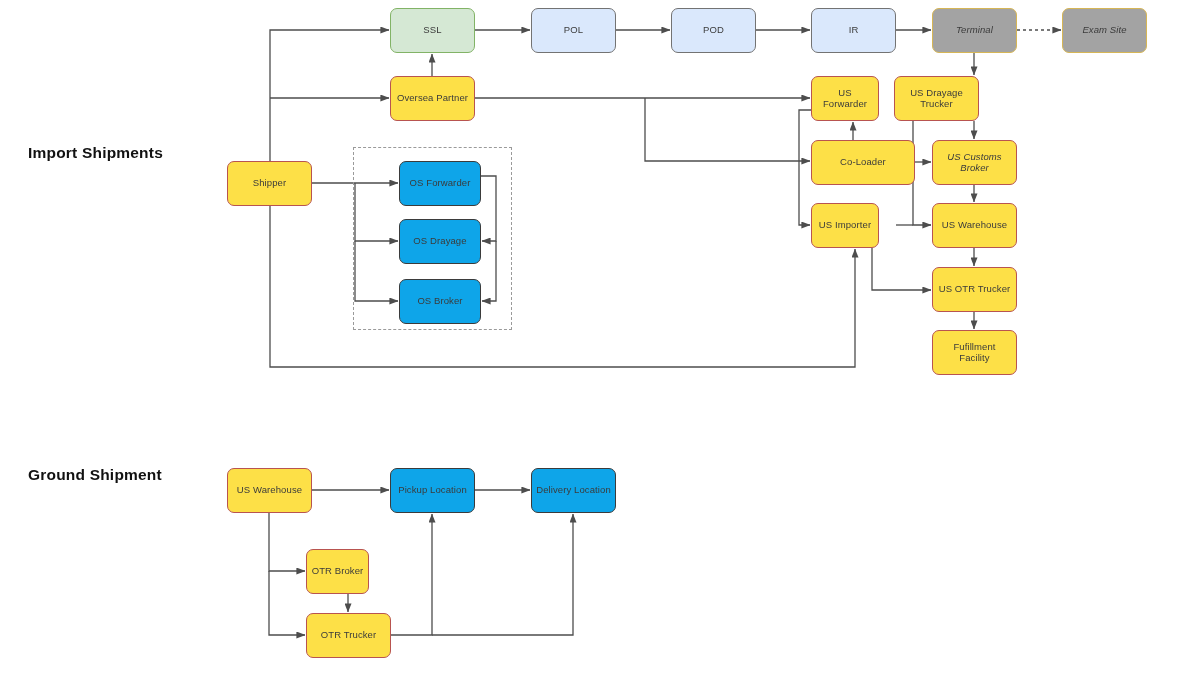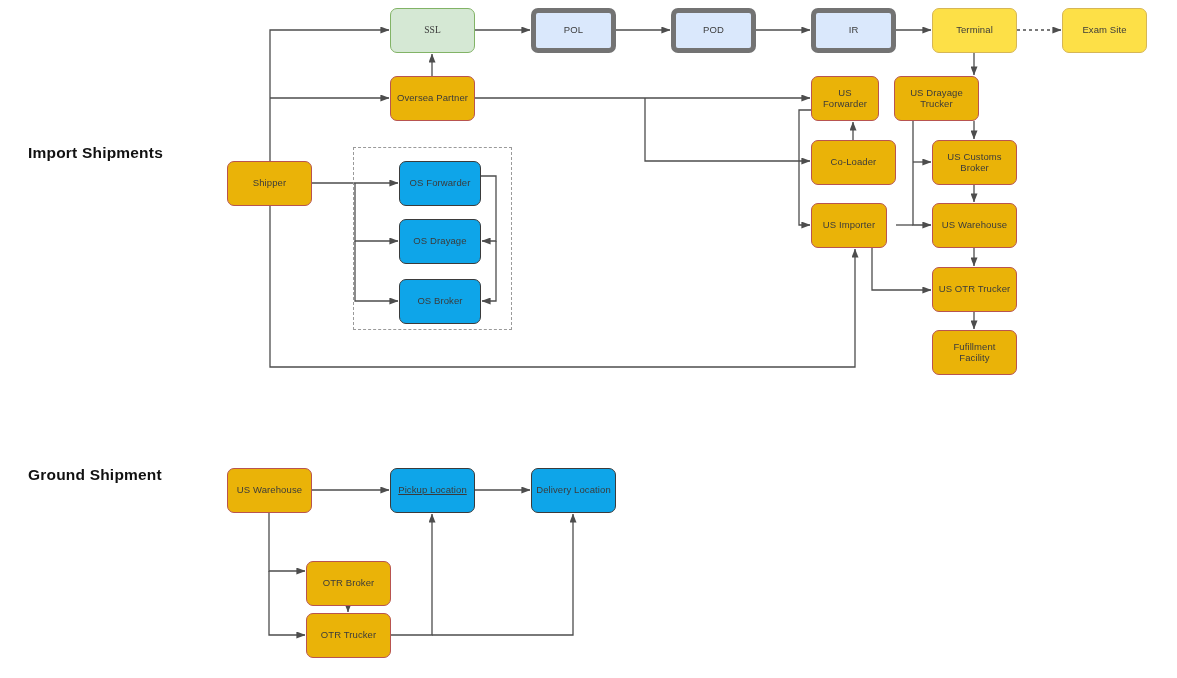--- a/index.html
+++ b/index.html
@@ -3,24 +3,24 @@
 <meta charset="utf-8">
 <style>
   html,body{margin:0;padding:0;background:#ffffff;}
   body{width:1177px;height:678px;position:relative;overflow:hidden;
        font-family:"Liberation Sans","DejaVu Sans",sans-serif;color:#333333;}
   #canvas{position:absolute;left:0;top:0;width:1177px;height:678px;}
   svg.wires{position:absolute;left:0;top:0;width:1177px;height:678px;pointer-events:none;}
   .node{position:absolute;box-sizing:border-box;border-radius:7px;
         display:flex;align-items:center;justify-content:center;text-align:center;
         font-size:9.5px;line-height:1.15;letter-spacing:.1px;padding:2px 4px;}
-  .n-pink{background:#eab308;border:1px solid #b85450;color:#3b3b3b;}
+  .n-pink{background:#fde047;border:1px solid #b85450;color:#3b3b3b;}
   .n-green{background:#d5e8d4;border:1px solid #82b366;color:#3b3b3b;}
-  .n-blue{background:#dae8fc;border:5px solid #737373;color:#3b3b3b;}
-  .n-yellow{background:#fde047;border:1px solid #d6b656;color:#3b3b3b;}
+  .n-blue{background:#dae8fc;border:1px solid #737373;color:#3b3b3b;}
+  .n-yellow{background:#a3a3a3;border:1px solid #d6b656;color:#3b3b3b;font-style:italic;}
   .n-white{background:#0ea5e9;border:1px solid #3b3b3b;color:#3b3b3b;}
   .group-box{position:absolute;box-sizing:border-box;border:1.4px dashed #9a9a9a;background:transparent;}
   .section-title{position:absolute;font-weight:bold;font-size:15.5px;color:#111111;
                  letter-spacing:.2px;white-space:nowrap;}
 </style>
 </head>
 <body>
 
 <div id="canvas">
 
@@ -81,21 +81,21 @@
       <path d="M432,635 L573,635 L573,514" marker-end="url(#ah)"></path>
     </g>
   </svg>
 
   <div class="section-title" style="left:28px;top:144px;">Import Shipments</div>
   <div class="section-title" style="left:28px;top:466px;">Ground Shipment</div>
 
   <div class="group-box" style="left:353px;top:147px;width:159px;height:183px;"></div>
 
   <div id="nodes">
-      <div class="node n-green" style="left: 390px; top: 8px; width: 85px; height: 45px; font-family: Liberation Serif, serif;">
+      <div class="node n-green" style="left: 390px; top: 8px; width: 85px; height: 45px;">
         <span>SSL</span>
       </div>
       <div class="node n-blue" style="left: 531px; top: 8px; width: 85px; height: 45px;">
         <span>POL</span>
       </div>
       <div class="node n-blue" style="left: 671px; top: 8px; width: 85px; height: 45px;">
         <span>POD</span>
       </div>
       <div class="node n-blue" style="left: 811px; top: 8px; width: 85px; height: 45px;">
         <span>IR</span>
@@ -117,50 +117,50 @@
       </div>
       <div class="node n-white" style="left: 399px; top: 219px; width: 82px; height: 45px;">
         <span>OS Drayage</span>
       </div>
       <div class="node n-white" style="left: 399px; top: 279px; width: 82px; height: 45px;">
         <span>OS Broker</span>
       </div>
       <div class="node n-pink" style="left: 811px; top: 76px; width: 68px; height: 45px;">
         <span>US Forwarder</span>
       </div>
-      <div class="node n-pink" style="left: 811px; top: 140px; width: 85px; height: 45px;">
+      <div class="node n-pink" style="left: 811px; top: 140px; width: 104px; height: 45px;">
         <span>Co-Loader</span>
       </div>
-      <div class="node n-pink" style="left: 811px; top: 203px; width: 76px; height: 45px;">
+      <div class="node n-pink" style="left: 811px; top: 203px; width: 68px; height: 45px;">
         <span>US Importer</span>
       </div>
       <div class="node n-pink" style="left: 894px; top: 76px; width: 85px; height: 45px;">
         <span>US Drayage Trucker</span>
       </div>
-      <div class="node n-pink" style="left: 932px; top: 140px; width: 85px; height: 45px;">
+      <div class="node n-pink" style="left: 932px; top: 140px; width: 85px; height: 45px; font-style: italic;">
         <span>US Customs Broker</span>
       </div>
       <div class="node n-pink" style="left: 932px; top: 203px; width: 85px; height: 45px;">
         <span>US Warehouse</span>
       </div>
       <div class="node n-pink" style="left: 932px; top: 267px; width: 85px; height: 45px;">
         <span>US OTR Trucker</span>
       </div>
       <div class="node n-pink" style="left: 932px; top: 330px; width: 85px; height: 45px;">
         <span>Fufillment Facility</span>
       </div>
       <div class="node n-pink" style="left: 227px; top: 468px; width: 85px; height: 45px;">
         <span>US Warehouse</span>
       </div>
-      <div class="node n-white" style="left: 390px; top: 468px; width: 85px; height: 45px; text-decoration: underline;">
+      <div class="node n-white" style="left: 390px; top: 468px; width: 85px; height: 45px;">
         <span>Pickup Location</span>
       </div>
       <div class="node n-white" style="left: 531px; top: 468px; width: 85px; height: 45px;">
         <span>Delivery Location</span>
       </div>
-      <div class="node n-pink" style="left: 306px; top: 549px; width: 85px; height: 45px; margin-top: 12px;">
+      <div class="node n-pink" style="left: 306px; top: 549px; width: 63px; height: 45px;">
         <span>OTR Broker</span>
       </div>
       <div class="node n-pink" style="left: 306px; top: 613px; width: 85px; height: 45px;">
         <span>OTR Trucker</span>
       </div>
     </div>
 </div>
 
 </body></html>

